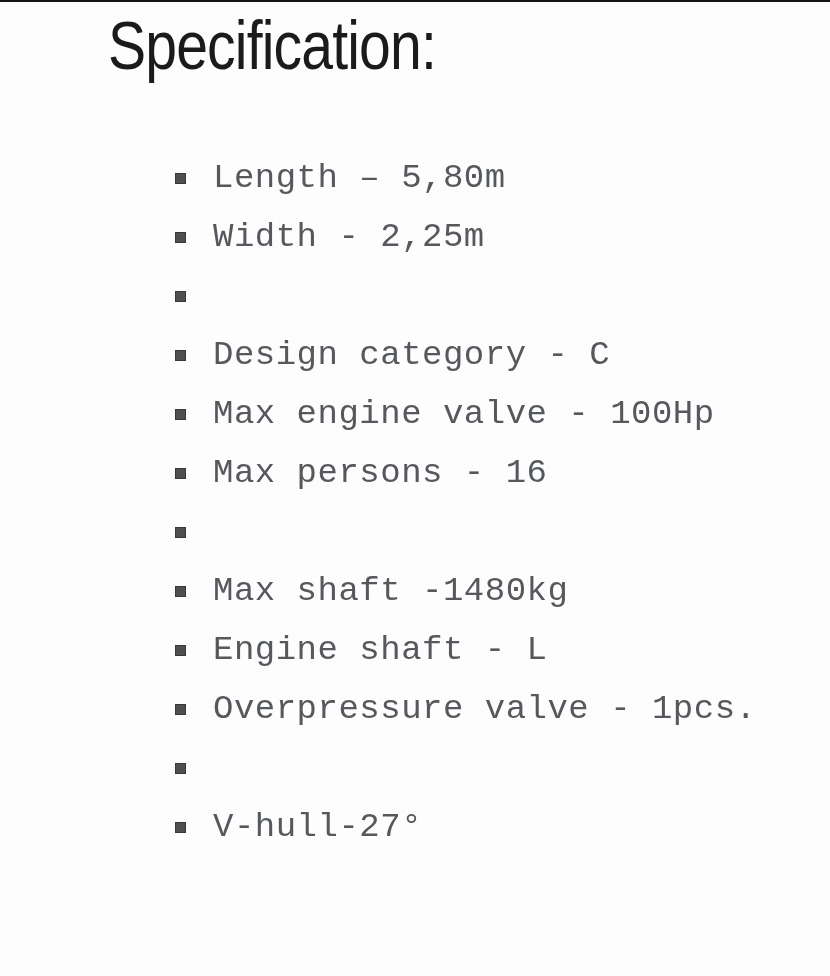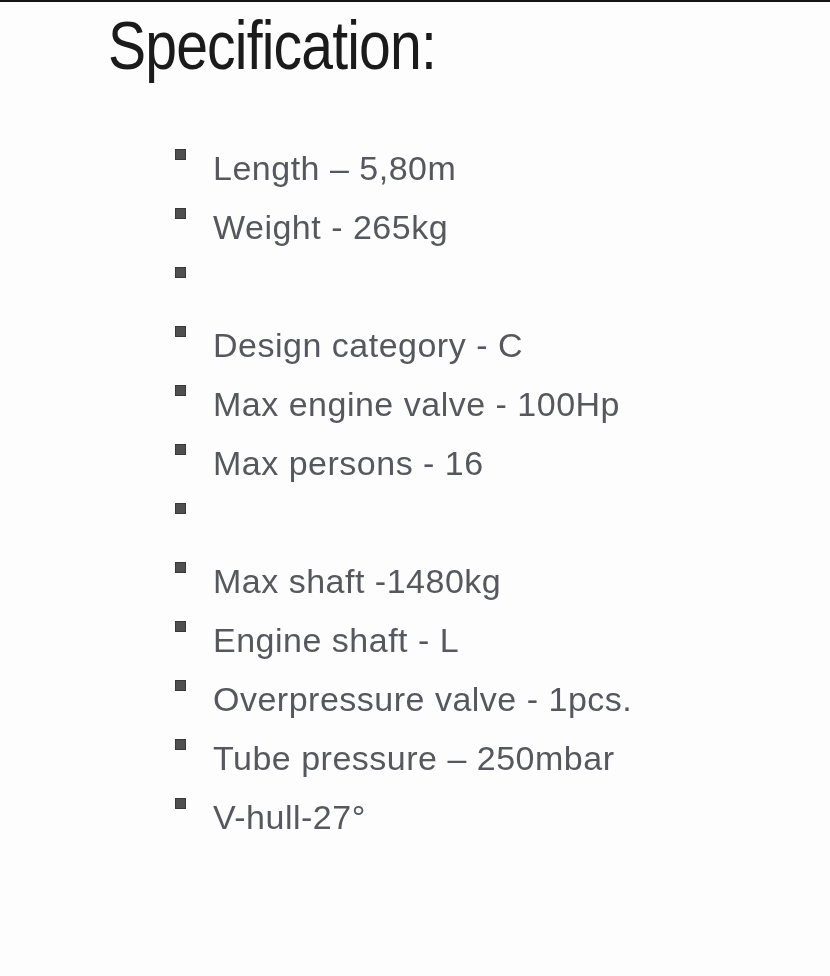--- a/index.html
+++ b/index.html
@@ -30,22 +30,23 @@
     transform-origin:0 0;
     white-space:nowrap;
   }
   .spec-list{
     list-style:none;
     margin:66px 0 0 175px;
     padding:0;
   }
   .spec-item{
     display:flex;
-    align-items:flex-start;
+    align-items:center;
     height:59px;
+    font-family:Liberation Mono, monospace;
   }
   .bullet{
     width:9px;
     height:9px;
     background:var(--bullet);
     border:1px solid #383838;
     flex:0 0 auto;
     margin-right:27px;
   }
   .spec-text{
@@ -60,21 +61,21 @@
 
 <h1 class="page-title">Specification:</h1>
 
 <ul class="spec-list">
   <li class="spec-item">
     <span class="bullet"></span>
     <span class="spec-text">Length – 5,80m</span>
   </li>
   <li class="spec-item">
     <span class="bullet"></span>
-    <span class="spec-text">Weight - 265kg</span>
+    <span class="spec-text">Width - 2,25m</span>
   </li>
   <li class="spec-item">
     <span class="bullet"></span>
   </li>
   <li class="spec-item">
     <span class="bullet"></span>
     <span class="spec-text">Design category - C</span>
   </li>
   <li class="spec-item">
     <span class="bullet"></span>
@@ -94,19 +95,18 @@
   <li class="spec-item">
     <span class="bullet"></span>
     <span class="spec-text">Engine shaft - L</span>
   </li>
   <li class="spec-item">
     <span class="bullet"></span>
     <span class="spec-text">Overpressure valve - 1pcs.</span>
   </li>
   <li class="spec-item">
     <span class="bullet"></span>
-    <span class="spec-text">Tube pressure – 250mbar</span>
   </li>
   <li class="spec-item">
     <span class="bullet"></span>
     <span class="spec-text">V-hull-27°</span>
   </li>
 </ul>
 
 </body></html>

